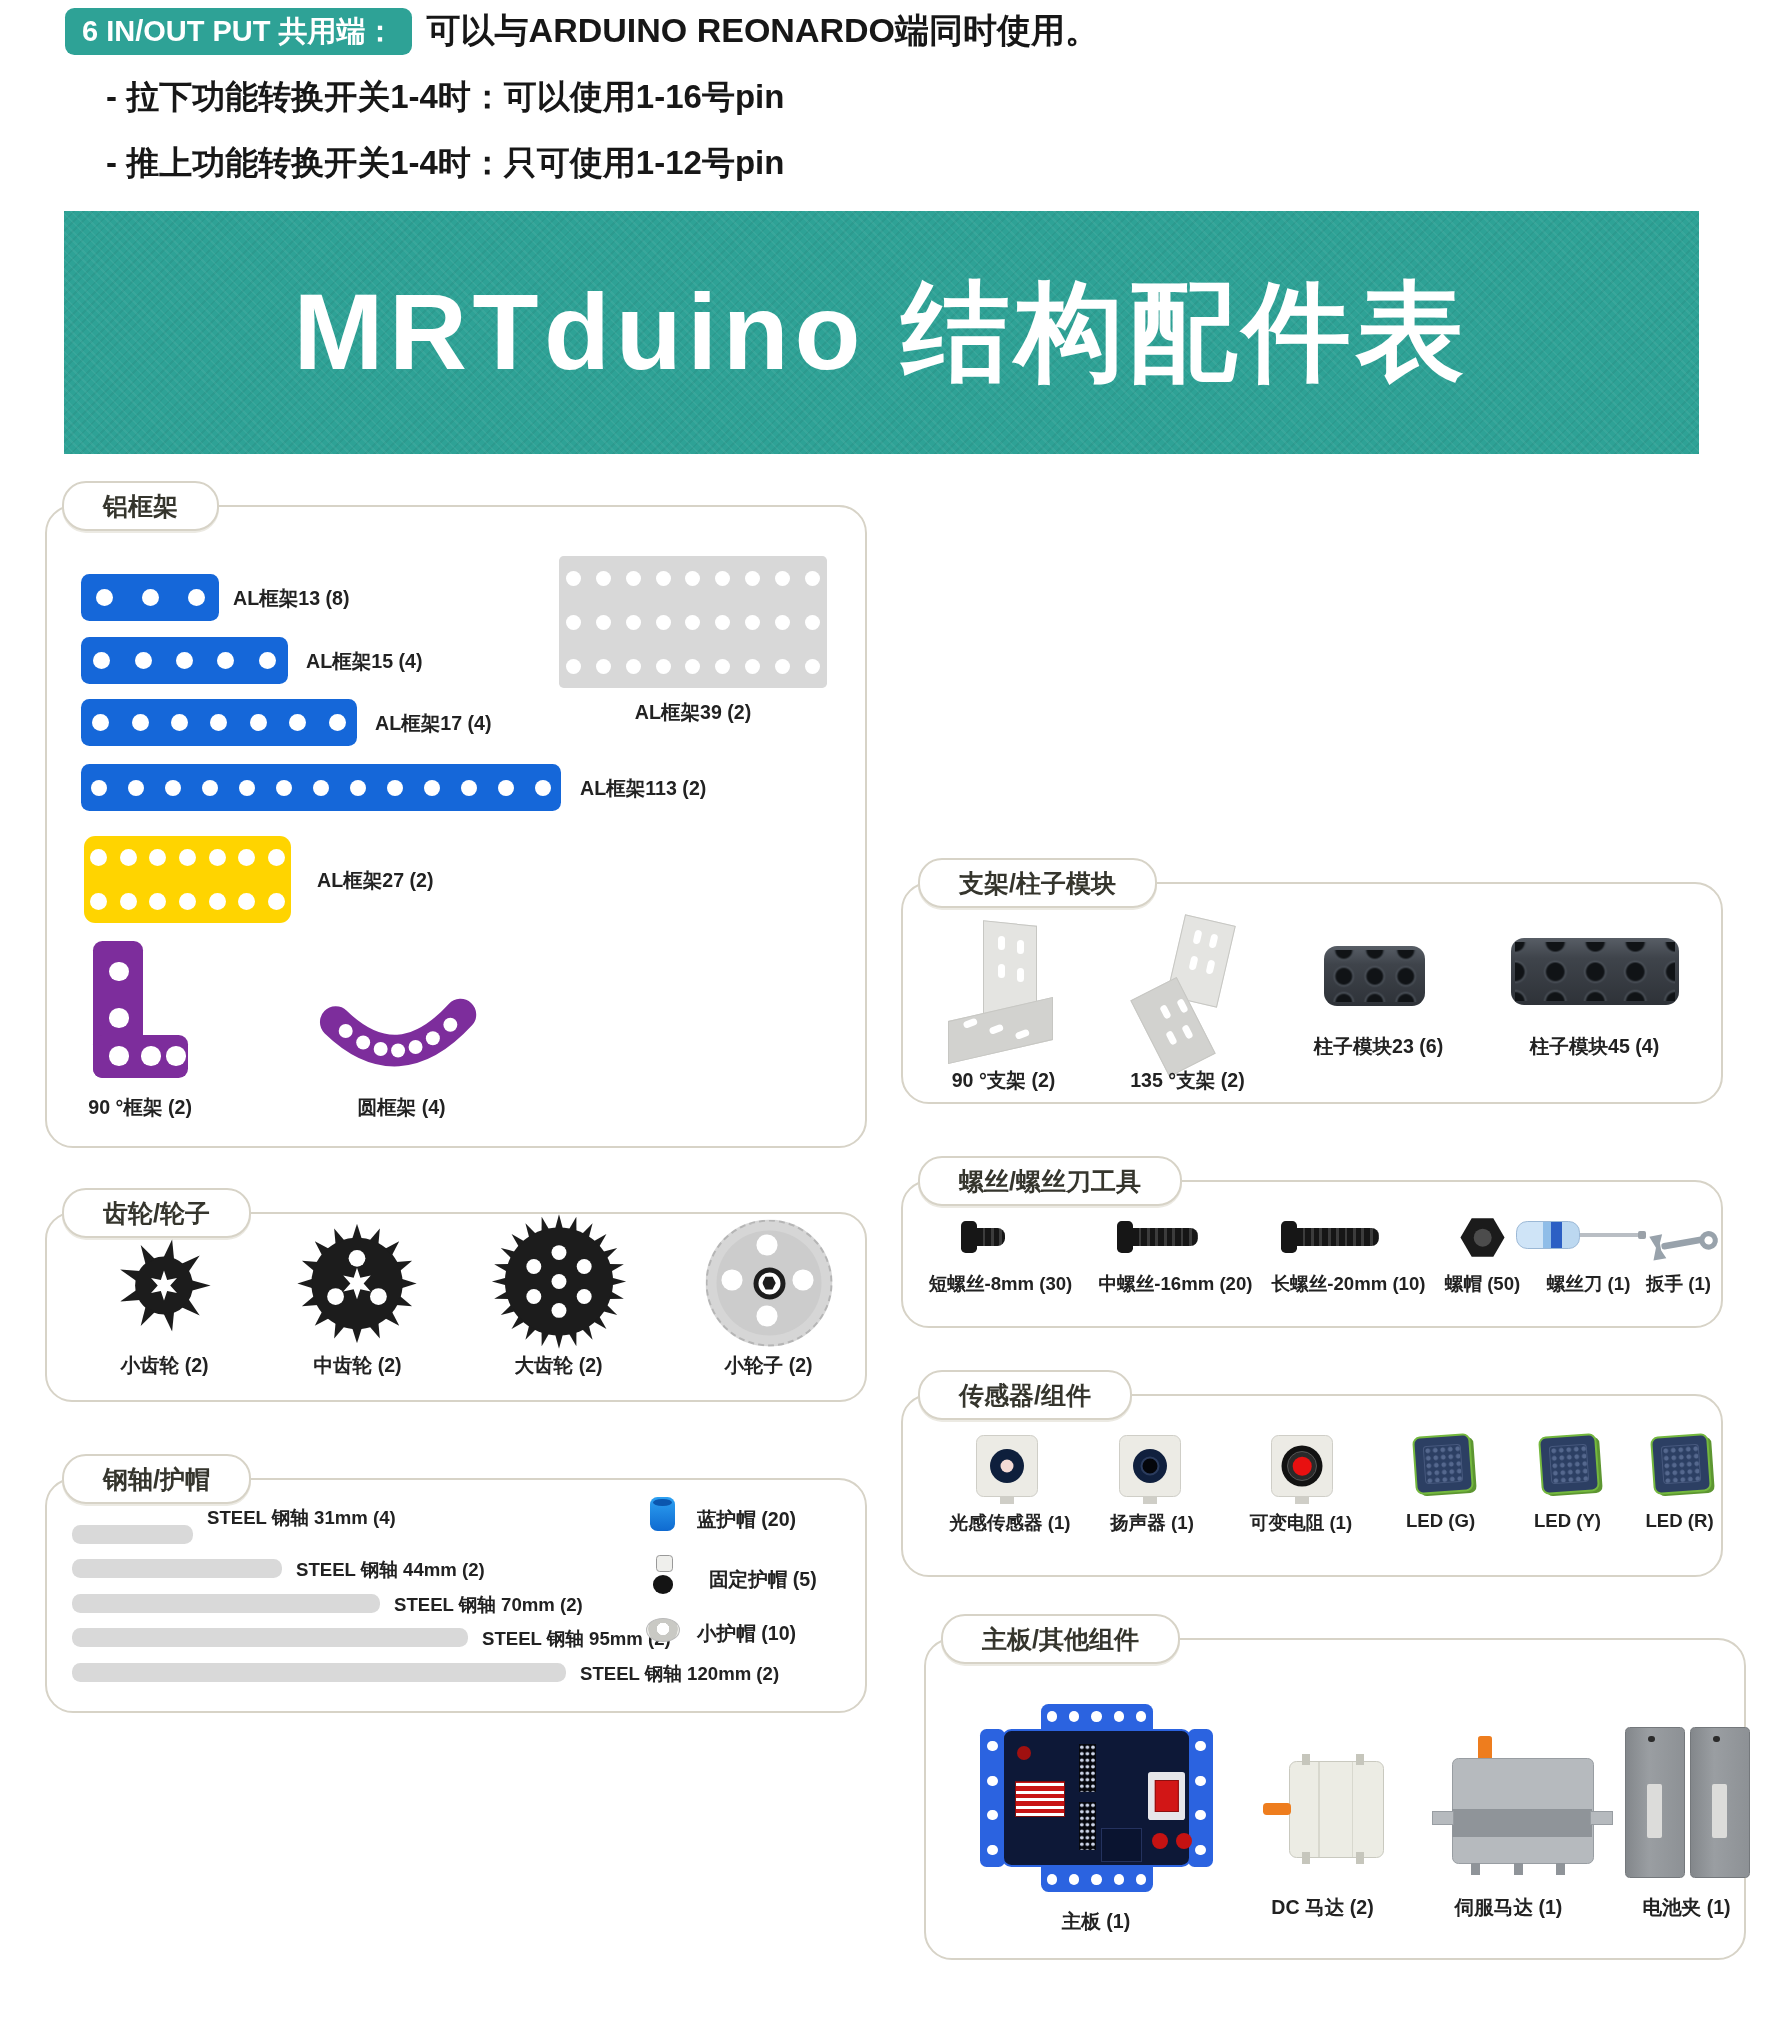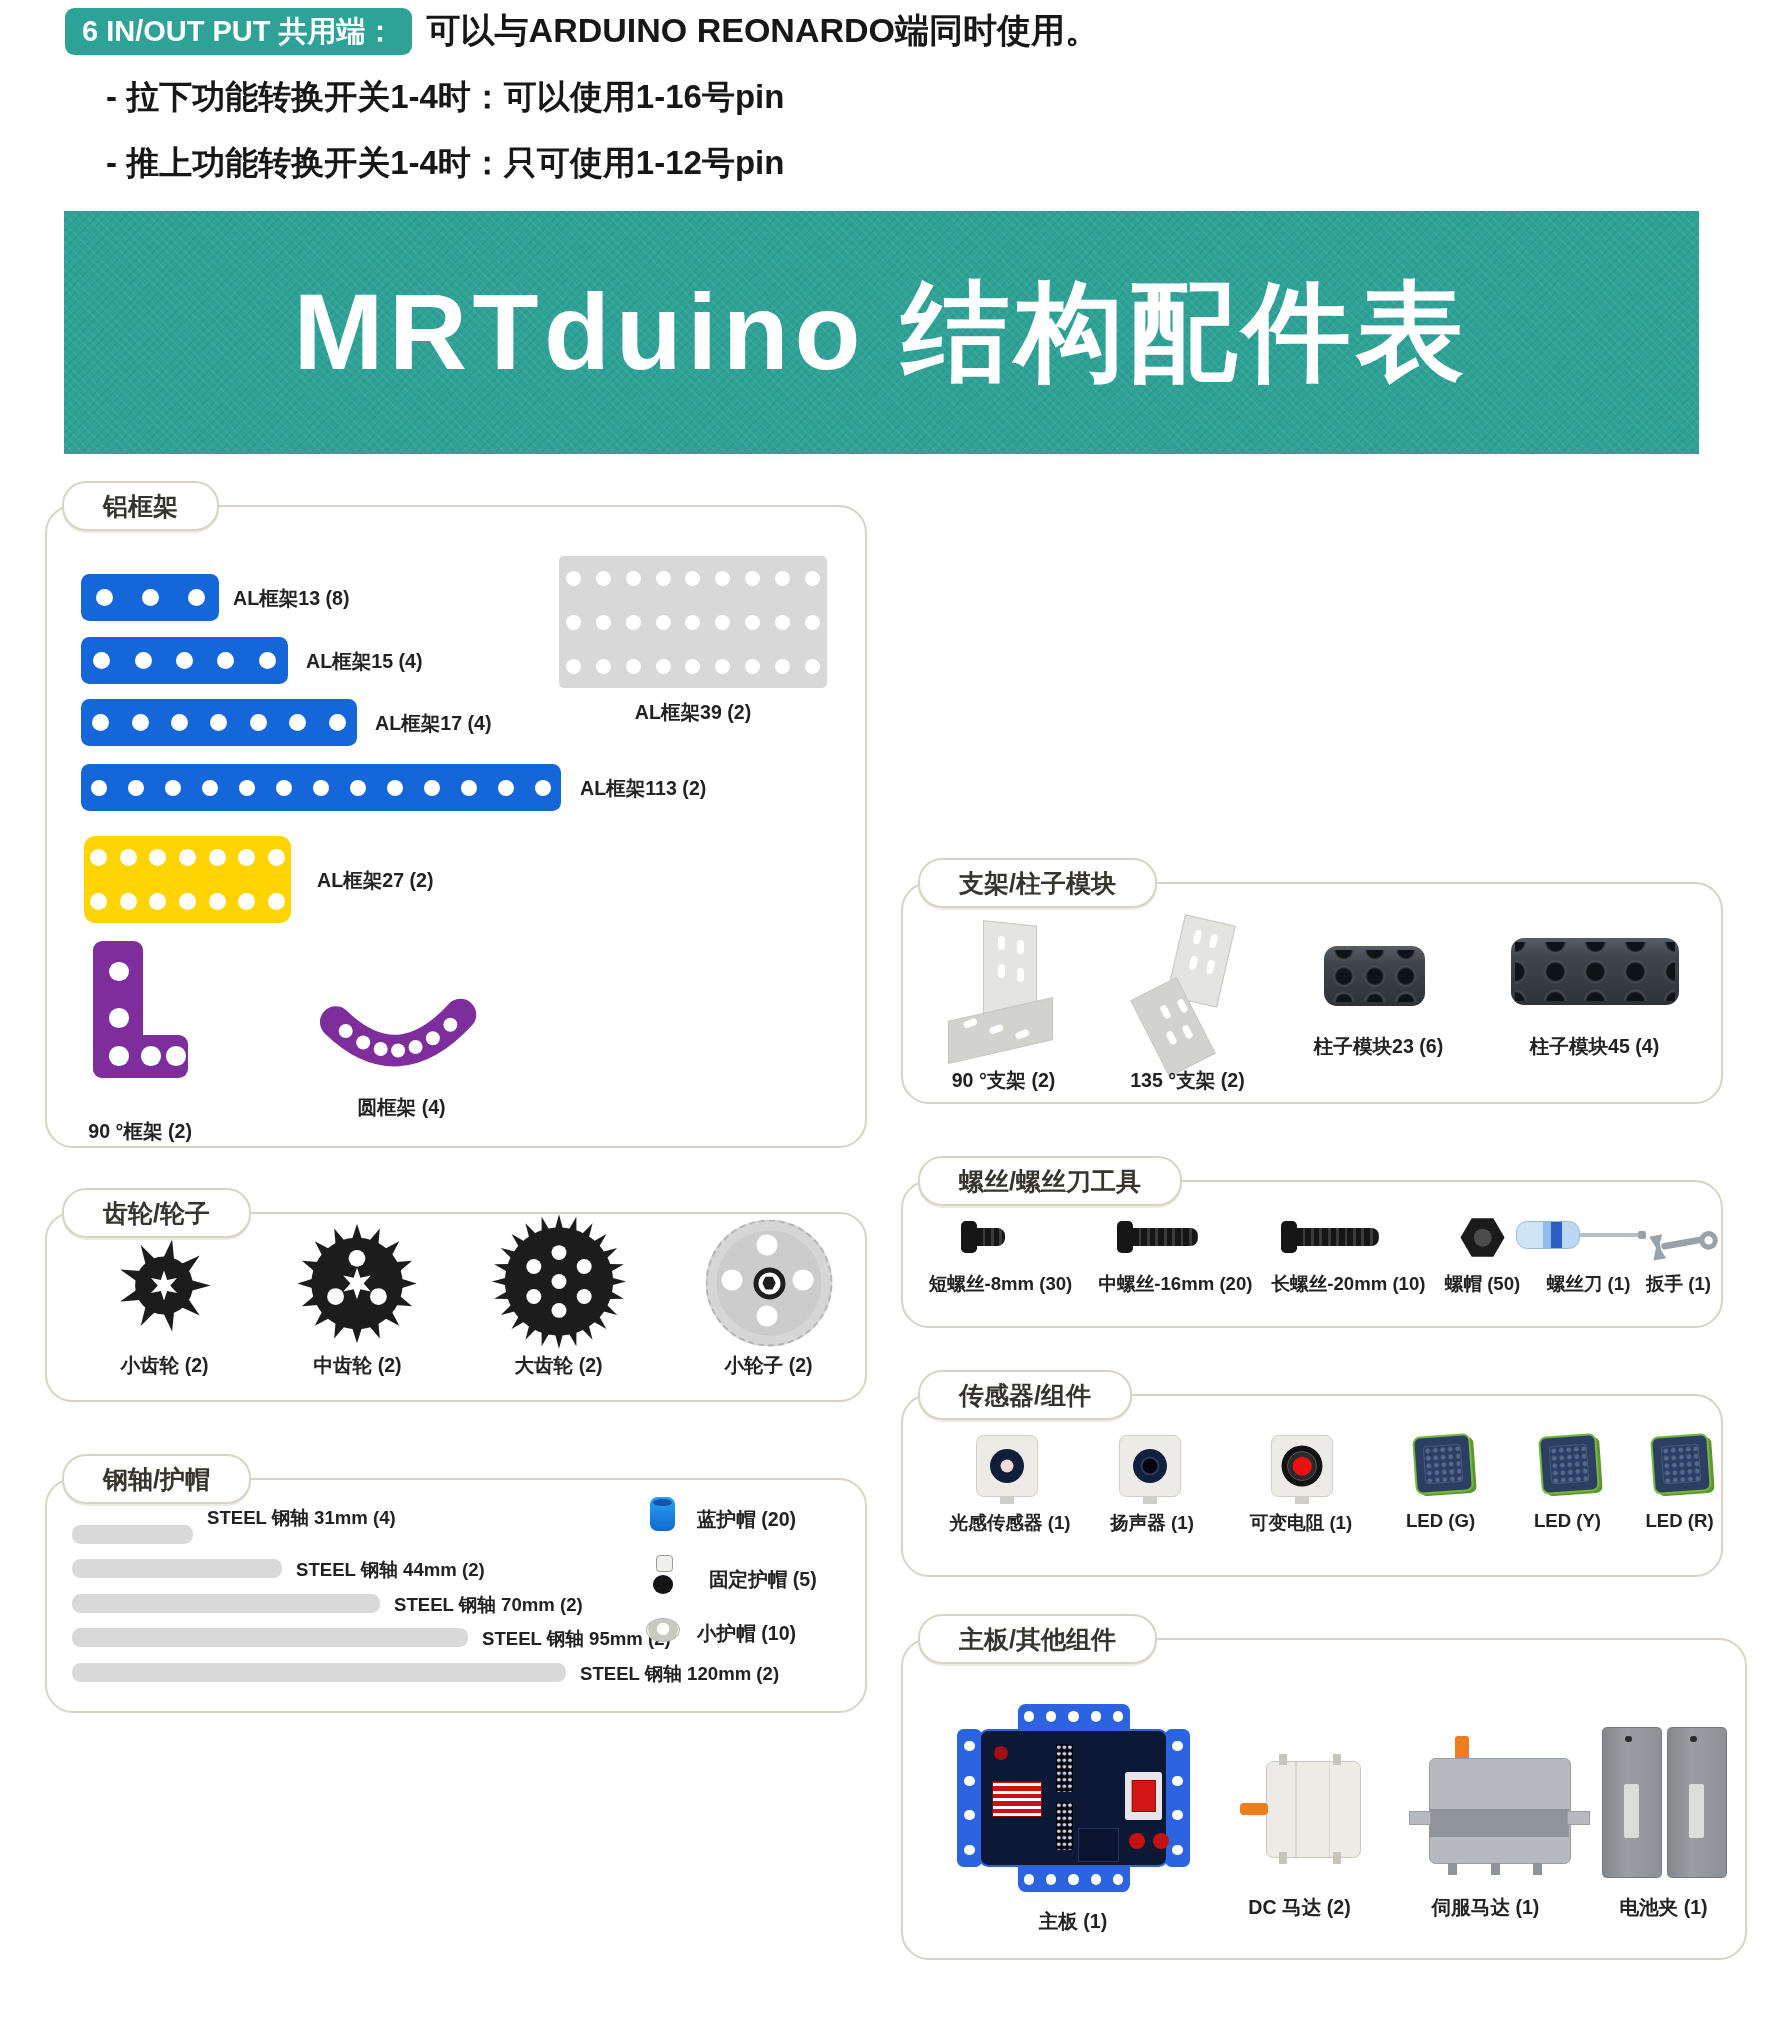--- a/index.html
+++ b/index.html
@@ -242,21 +242,21 @@
 
     <div class="pl" style="left:46px;top:434px;width:95px;height:137px;">
       <span class="v"></span>
       <span class="h"></span>
       <i style="left:16px;top:20.5px;"></i>
         <i style="left:16px;top:67px;"></i>
       <i style="left:16px;top:105px;"></i>
         <i style="left:48px;top:105px;"></i>
         <i style="left:73px;top:105px;"></i>
     </div>
-    <div class="lab c" style="left:18.6px;top:587px;width:149px;margin-top:24px;">90 °框架 (2)</div>
+    <div class="lab c" style="left:18.6px;top:587px;width:149px;">90 °框架 (2)</div>
 
     <div class="arcwrap" style="left:272px;top:487px;">
       <svg width="160" height="86" viewBox="0 0 172 92">
         <path d="M 18 30 Q 85 95 152 22" fill="none" stroke="#7D2D9C" stroke-width="34" stroke-linecap="round"></path>
         <circle cx="28.7" cy="39.5" r="7.5" fill="#fff"></circle>
           <circle cx="47.5" cy="51.9" r="7.5" fill="#fff"></circle>
         <circle cx="66.3" cy="58.9" r="7.5" fill="#fff"></circle>
           <circle cx="85" cy="60.5" r="7.5" fill="#fff"></circle>
         <circle cx="103.8" cy="56.7" r="7.5" fill="#fff"></circle>
           <circle cx="122.4" cy="47.4" r="7.5" fill="#fff"></circle>
@@ -486,21 +486,21 @@
     <div class="lab c" style="left:328px;top:114px;width:140px;font-size:18.6px;">可变电阻 (1)</div>
 
     <div class="led" style="left:511px;top:39px;"></div>
     <div class="lab c" style="left:477px;top:114px;width:121px;font-size:18.6px;">LED (G)</div>
     <div class="led" style="left:637px;top:39px;"></div>
     <div class="lab c" style="left:604px;top:114px;width:121px;font-size:18.6px;">LED (Y)</div>
     <div class="led" style="left:749px;top:39px;"></div>
     <div class="lab c" style="left:716px;top:114px;width:121px;font-size:18.6px;">LED (R)</div>
   </div>
 
-  <div class="sec" style="left:901px;top:1638px;width:818px;height:318px;padding-left:24px;">
+  <div class="sec" style="left:924px;top:1638px;width:818px;height:318px;">
     <div class="tab">主板/其他组件</div>
 
     <div class="mb" style="left:54px;top:89px;width:233px;height:138px;">
       <span class="mtab" style="top: -25px; border-radius: 7.5px 7.5px 0px 0px; display: grid; --hs: 10.3px; grid-template-columns: repeat(5, 1fr);">
           <i class="hole"></i>
           <i class="hole"></i>
           <i class="hole"></i>
           <i class="hole"></i>
           <i class="hole"></i>
         </span>

